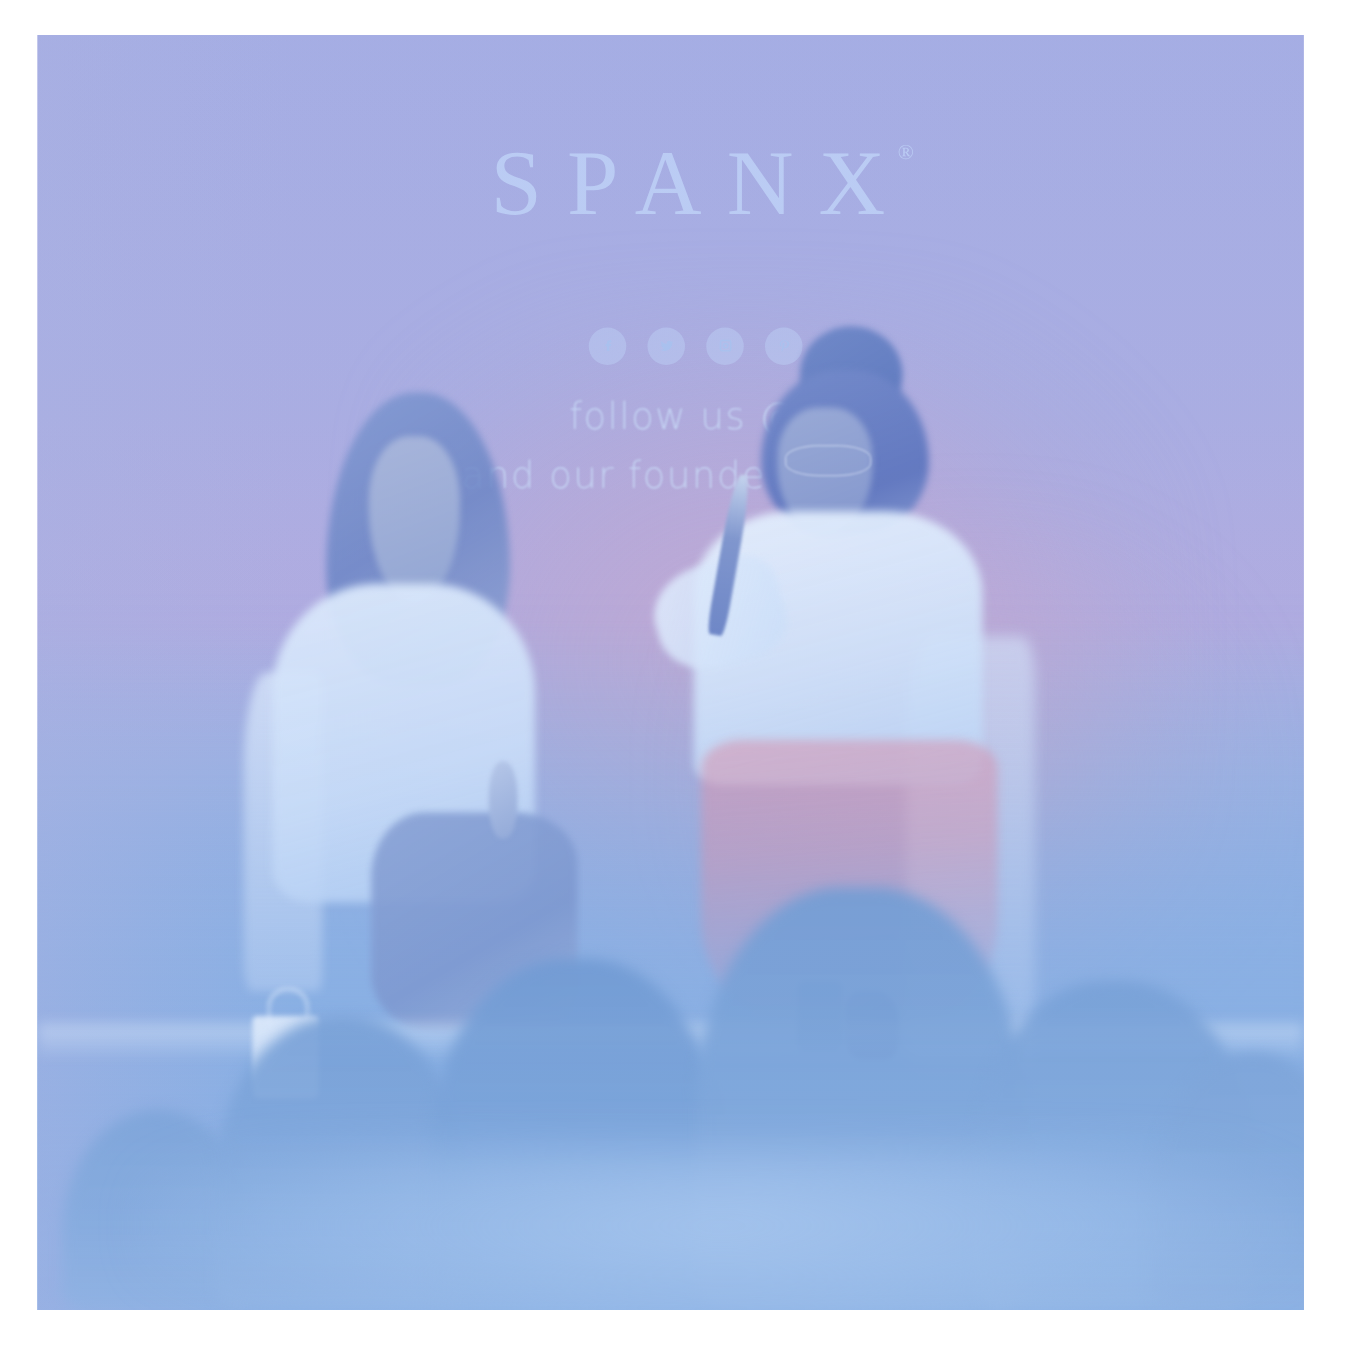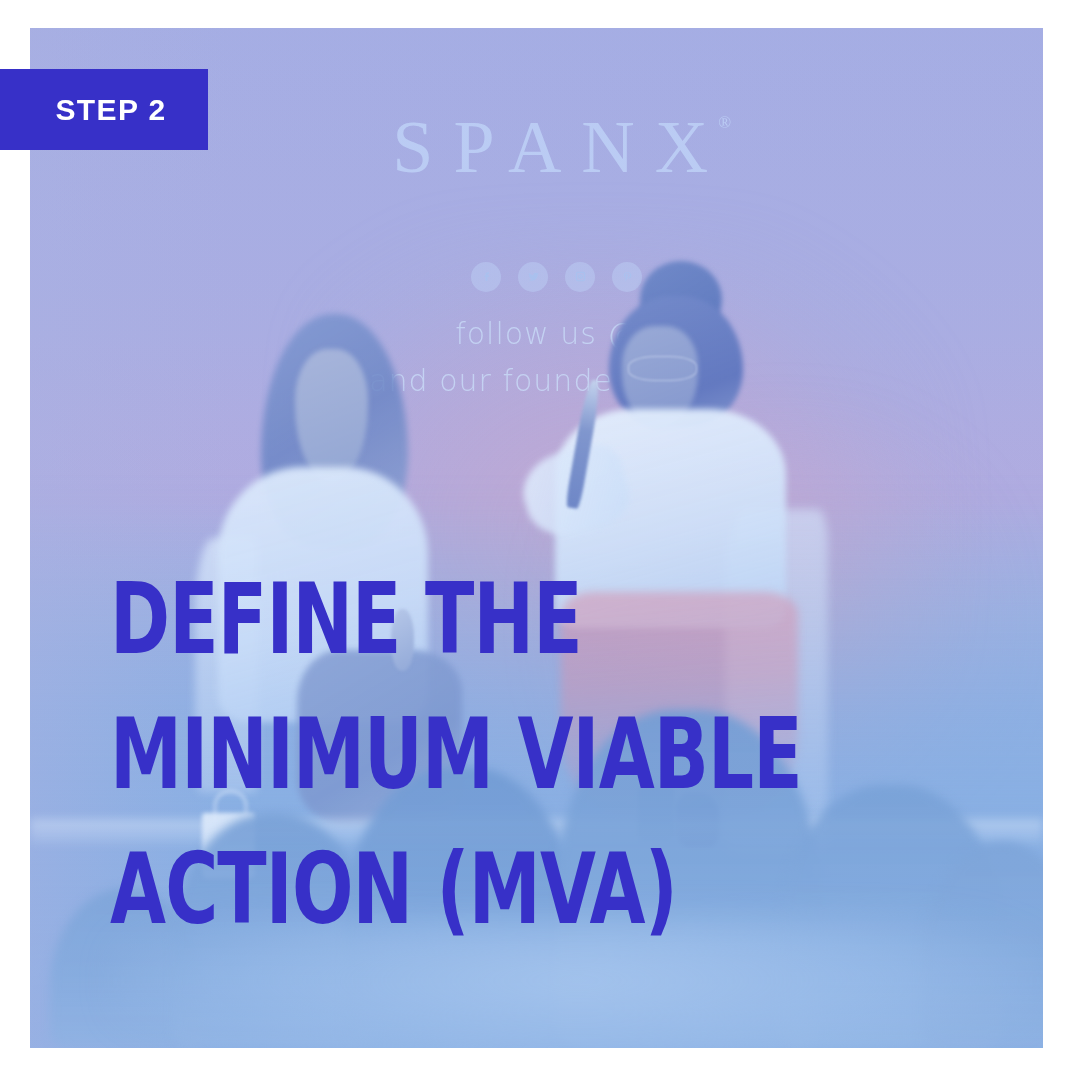--- a/index.html
+++ b/index.html
@@ -479,23 +479,15 @@
       <div class="phone-hand"></div>
       <div class="head h4"></div>
       <div class="head h5"></div>
       <div class="head h6"></div>
       <div class="shoulder-haze"></div>
     </div>
 
     <div class="photo-wash"></div>
   </div>
 
-  <div class="step-badge">
-    <span class="step-badge-label">STEP 2</span>
-  </div>
-
-  <div class="headline">
-    <div class="headline-line">DEFINE THE</div>
-    <div class="headline-line">MINIMUM VIABLE</div>
-    <div class="headline-line">ACTION (MVA)</div>
-  </div>
+
 
 </div>
 
 </body></html>

